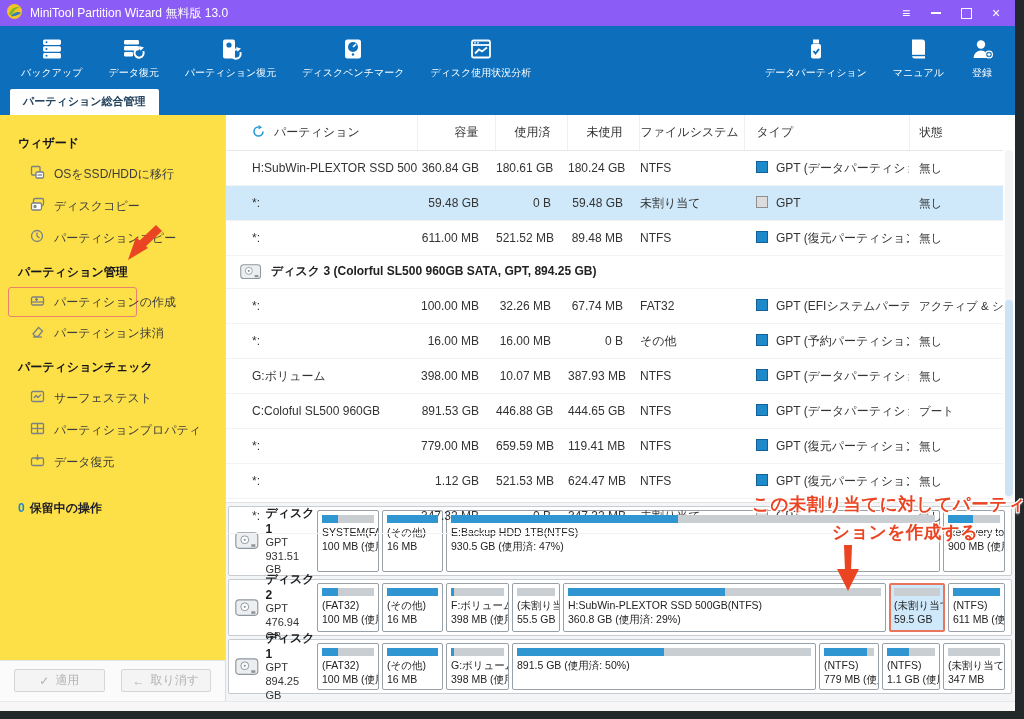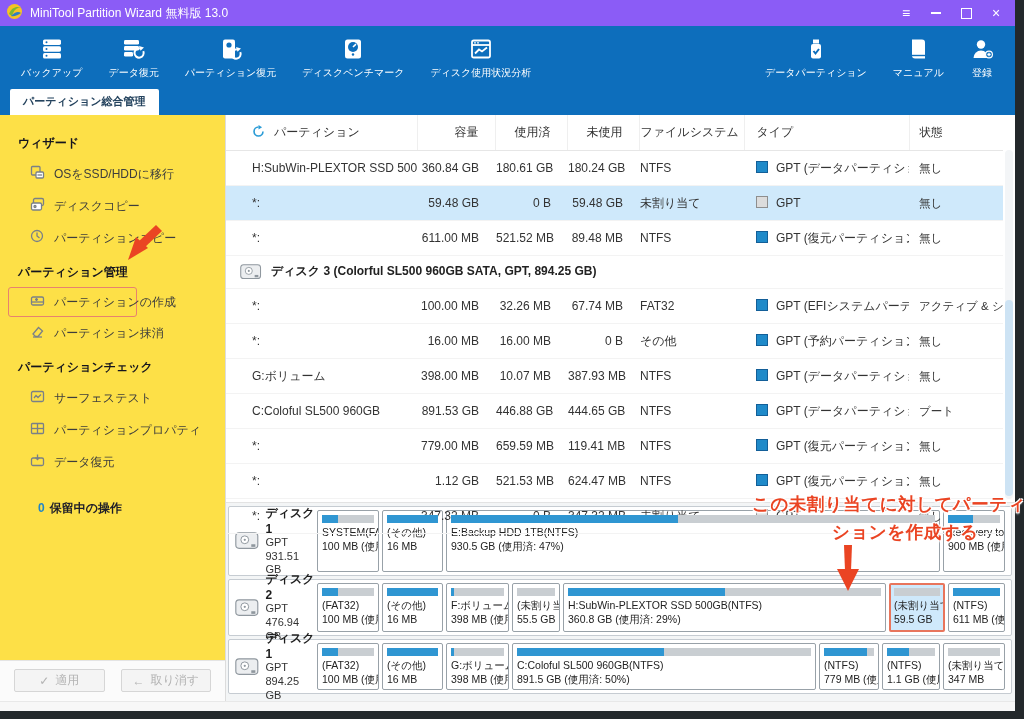--- a/index.html
+++ b/index.html
@@ -25,21 +25,21 @@
   .tab{background:#fff;color:#24435e;font-weight:bold;font-size:11px;padding:5px 13px 6px;border-radius:2px 2px 0 0;white-space:nowrap;}
 
   
   .bodyrow{display:flex;height:586px;background:#fff;}
   .sidebar{width:225px;flex:none;border-right:1px solid #dcdcdc;display:flex;flex-direction:column;font-size:12px;background:#fde047;}
   .side-content{flex:1;padding-top:10px;overflow:hidden;}
   .side-h{font-weight:bold;color:#14141e;padding:10px 18px 6px;font-size:12px;}
   .side-item{display:flex;align-items:center;gap:9px;padding:7px 8px 7px 30px;color:#3d3d3d;white-space:nowrap;cursor:default;}
   .side-item svg{flex:none;}
   .side-item.hl{border:1px solid #e8826e;border-radius:3px;margin:0 88px 0 8px;padding:5px 4px 5px 21px;}
-  .pending{padding:22px 18px 6px;font-weight:bold;color:#1c1c28;font-size:12px;margin-left:20px;}
+  .pending{padding:22px 18px 6px;font-weight:bold;color:#1c1c28;font-size:12px;}
   .pending .num{color:#1f86c8;margin-right:5px;}
   .side-bottom{border-top:1px solid #e4e4e4;background:#fbfbfb;padding:8px 14px 9px;display:flex;gap:16px;}
   .sbtn{flex:1;height:23px;border:1px solid #d6d6d6;background:#f4f4f4;color:#b3b3b3;font-size:12px;border-radius:2px;display:flex;align-items:center;justify-content:center;gap:6px;font-family:"Liberation Sans",sans-serif;}
 
   
   .main{flex:1;display:flex;flex-direction:column;position:relative;background:#fff;min-width:0;}
   .table-wrap{height:387px;position:relative;padding-right:12px;}
   table{width:100%;border-collapse:collapse;font-size:12px;color:#333;table-layout:fixed;}
   thead th{height:33px;font-weight:normal;color:#333;text-align:left;border-bottom:1px solid #e6e6e6;border-right:1px solid #efefef;white-space:nowrap;overflow:hidden;}
   thead th:last-child{border-right:none;}
@@ -583,21 +583,20 @@
                   <div class="pbar">
                     <div class="pfill" style="width: 6%;"></div>
                   </div>
                   <div>G:ボリューム(N</div>
                   <div>398 MB (使用</div>
                 </div>
                 <div class="part grow">
                   <div class="pbar">
                     <div class="pfill" style="width: 50%;"></div>
                   </div>
-                  <div>C:Coloful SL500 960GB(NTFS)</div>
                   <div>891.5 GB (使用済: 50%)</div>
                 </div>
                 <div class="part" style="width: 60px;">
                   <div class="pbar">
                     <div class="pfill" style="width: 85%;"></div>
                   </div>
                   <div>(NTFS)</div>
                   <div>779 MB (使用</div>
                 </div>
                 <div class="part" style="width: 58px;">

